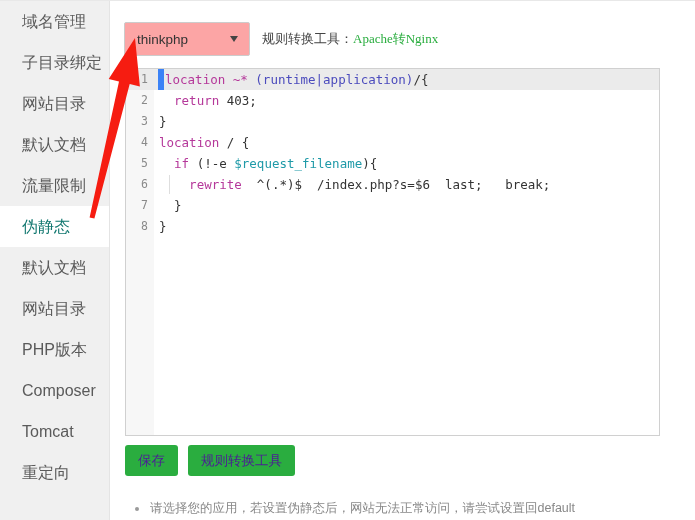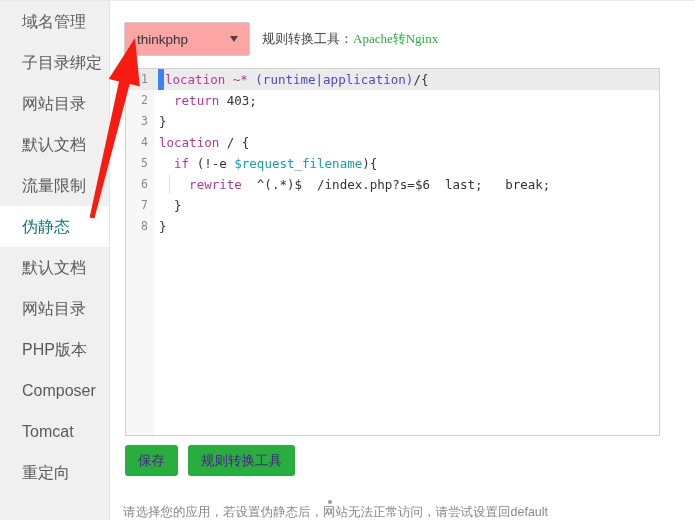--- a/index.html
+++ b/index.html
@@ -180,27 +180,26 @@
     padding: 0 13px;
     height: 31px;
     line-height: 31px;
     cursor: pointer;
     white-space: nowrap;
   }
 
   
   #note-row {
     position: absolute;
-    left: 12px; top: 499px;
+    left: 24px; top: 499px;
     display: flex;
     align-items: center;
     font-size: 12.5px;
     color: #888888;
     white-space: nowrap;
-    flex-direction: column;
   }
   #note-bullet {
     width: 4px; height: 4px;
     background: #9a9a9a;
     border-radius: 50%;
     margin-right: 11px;
   }
 
   
   #arrow-overlay {

